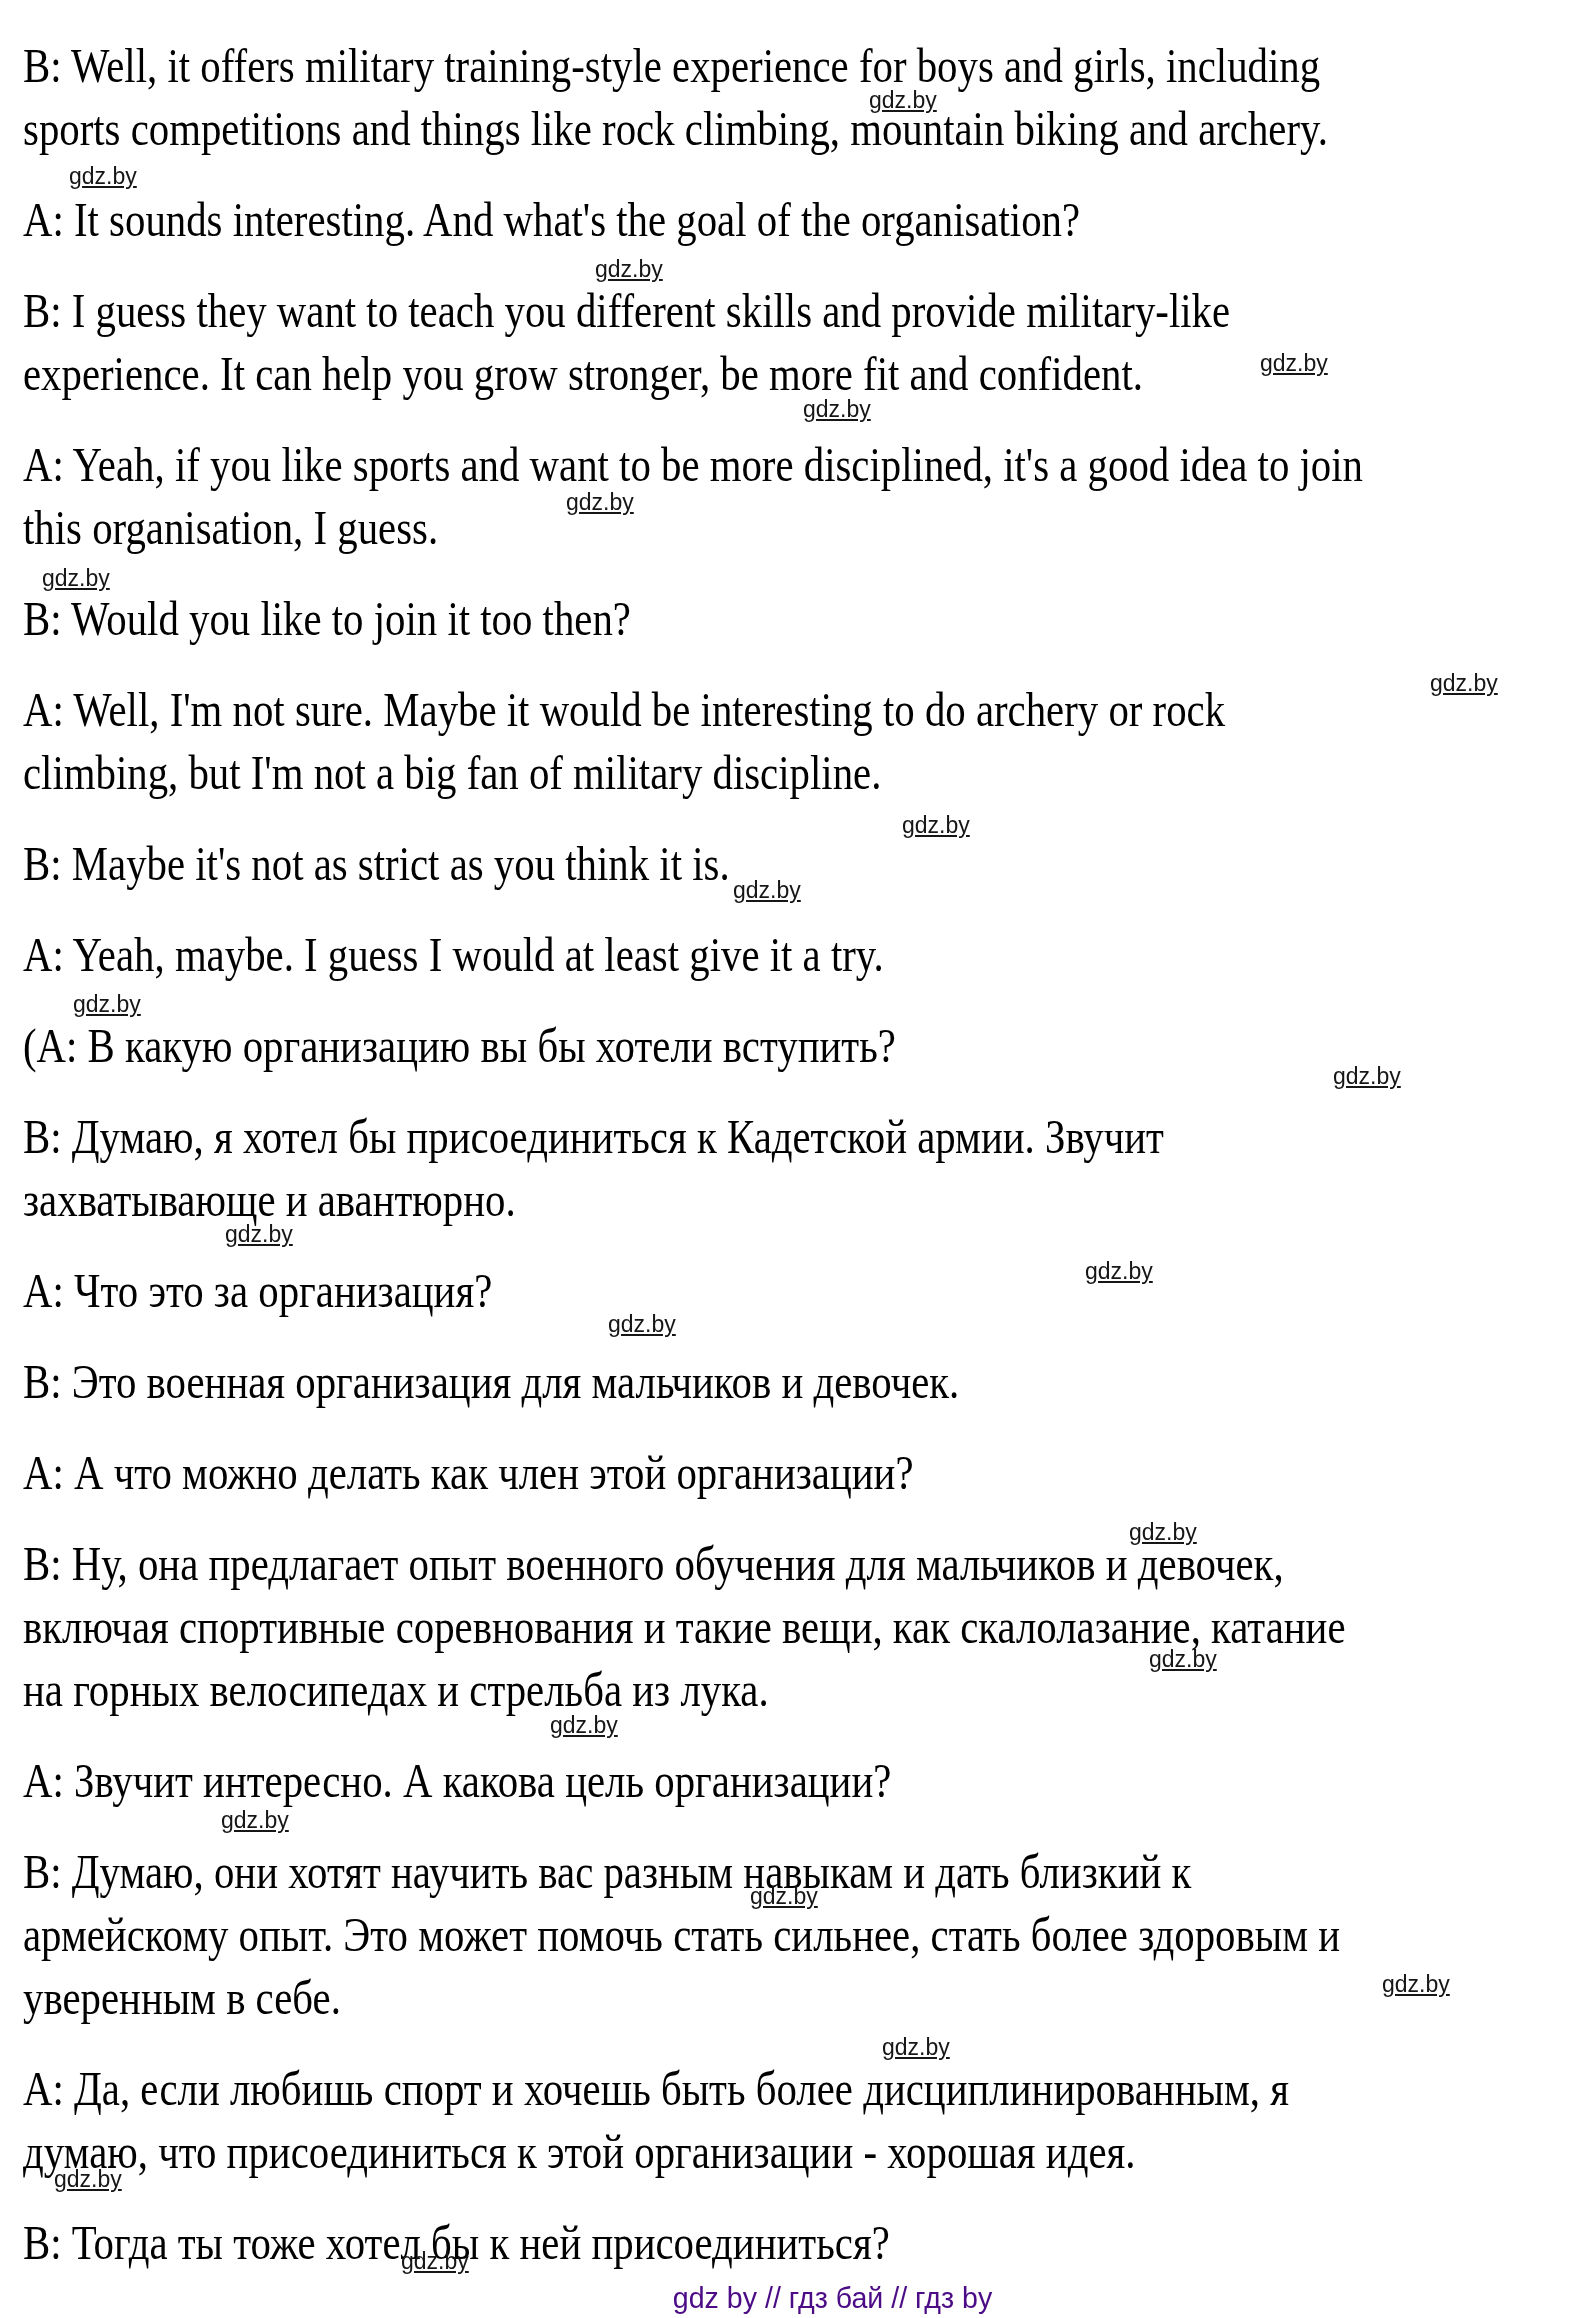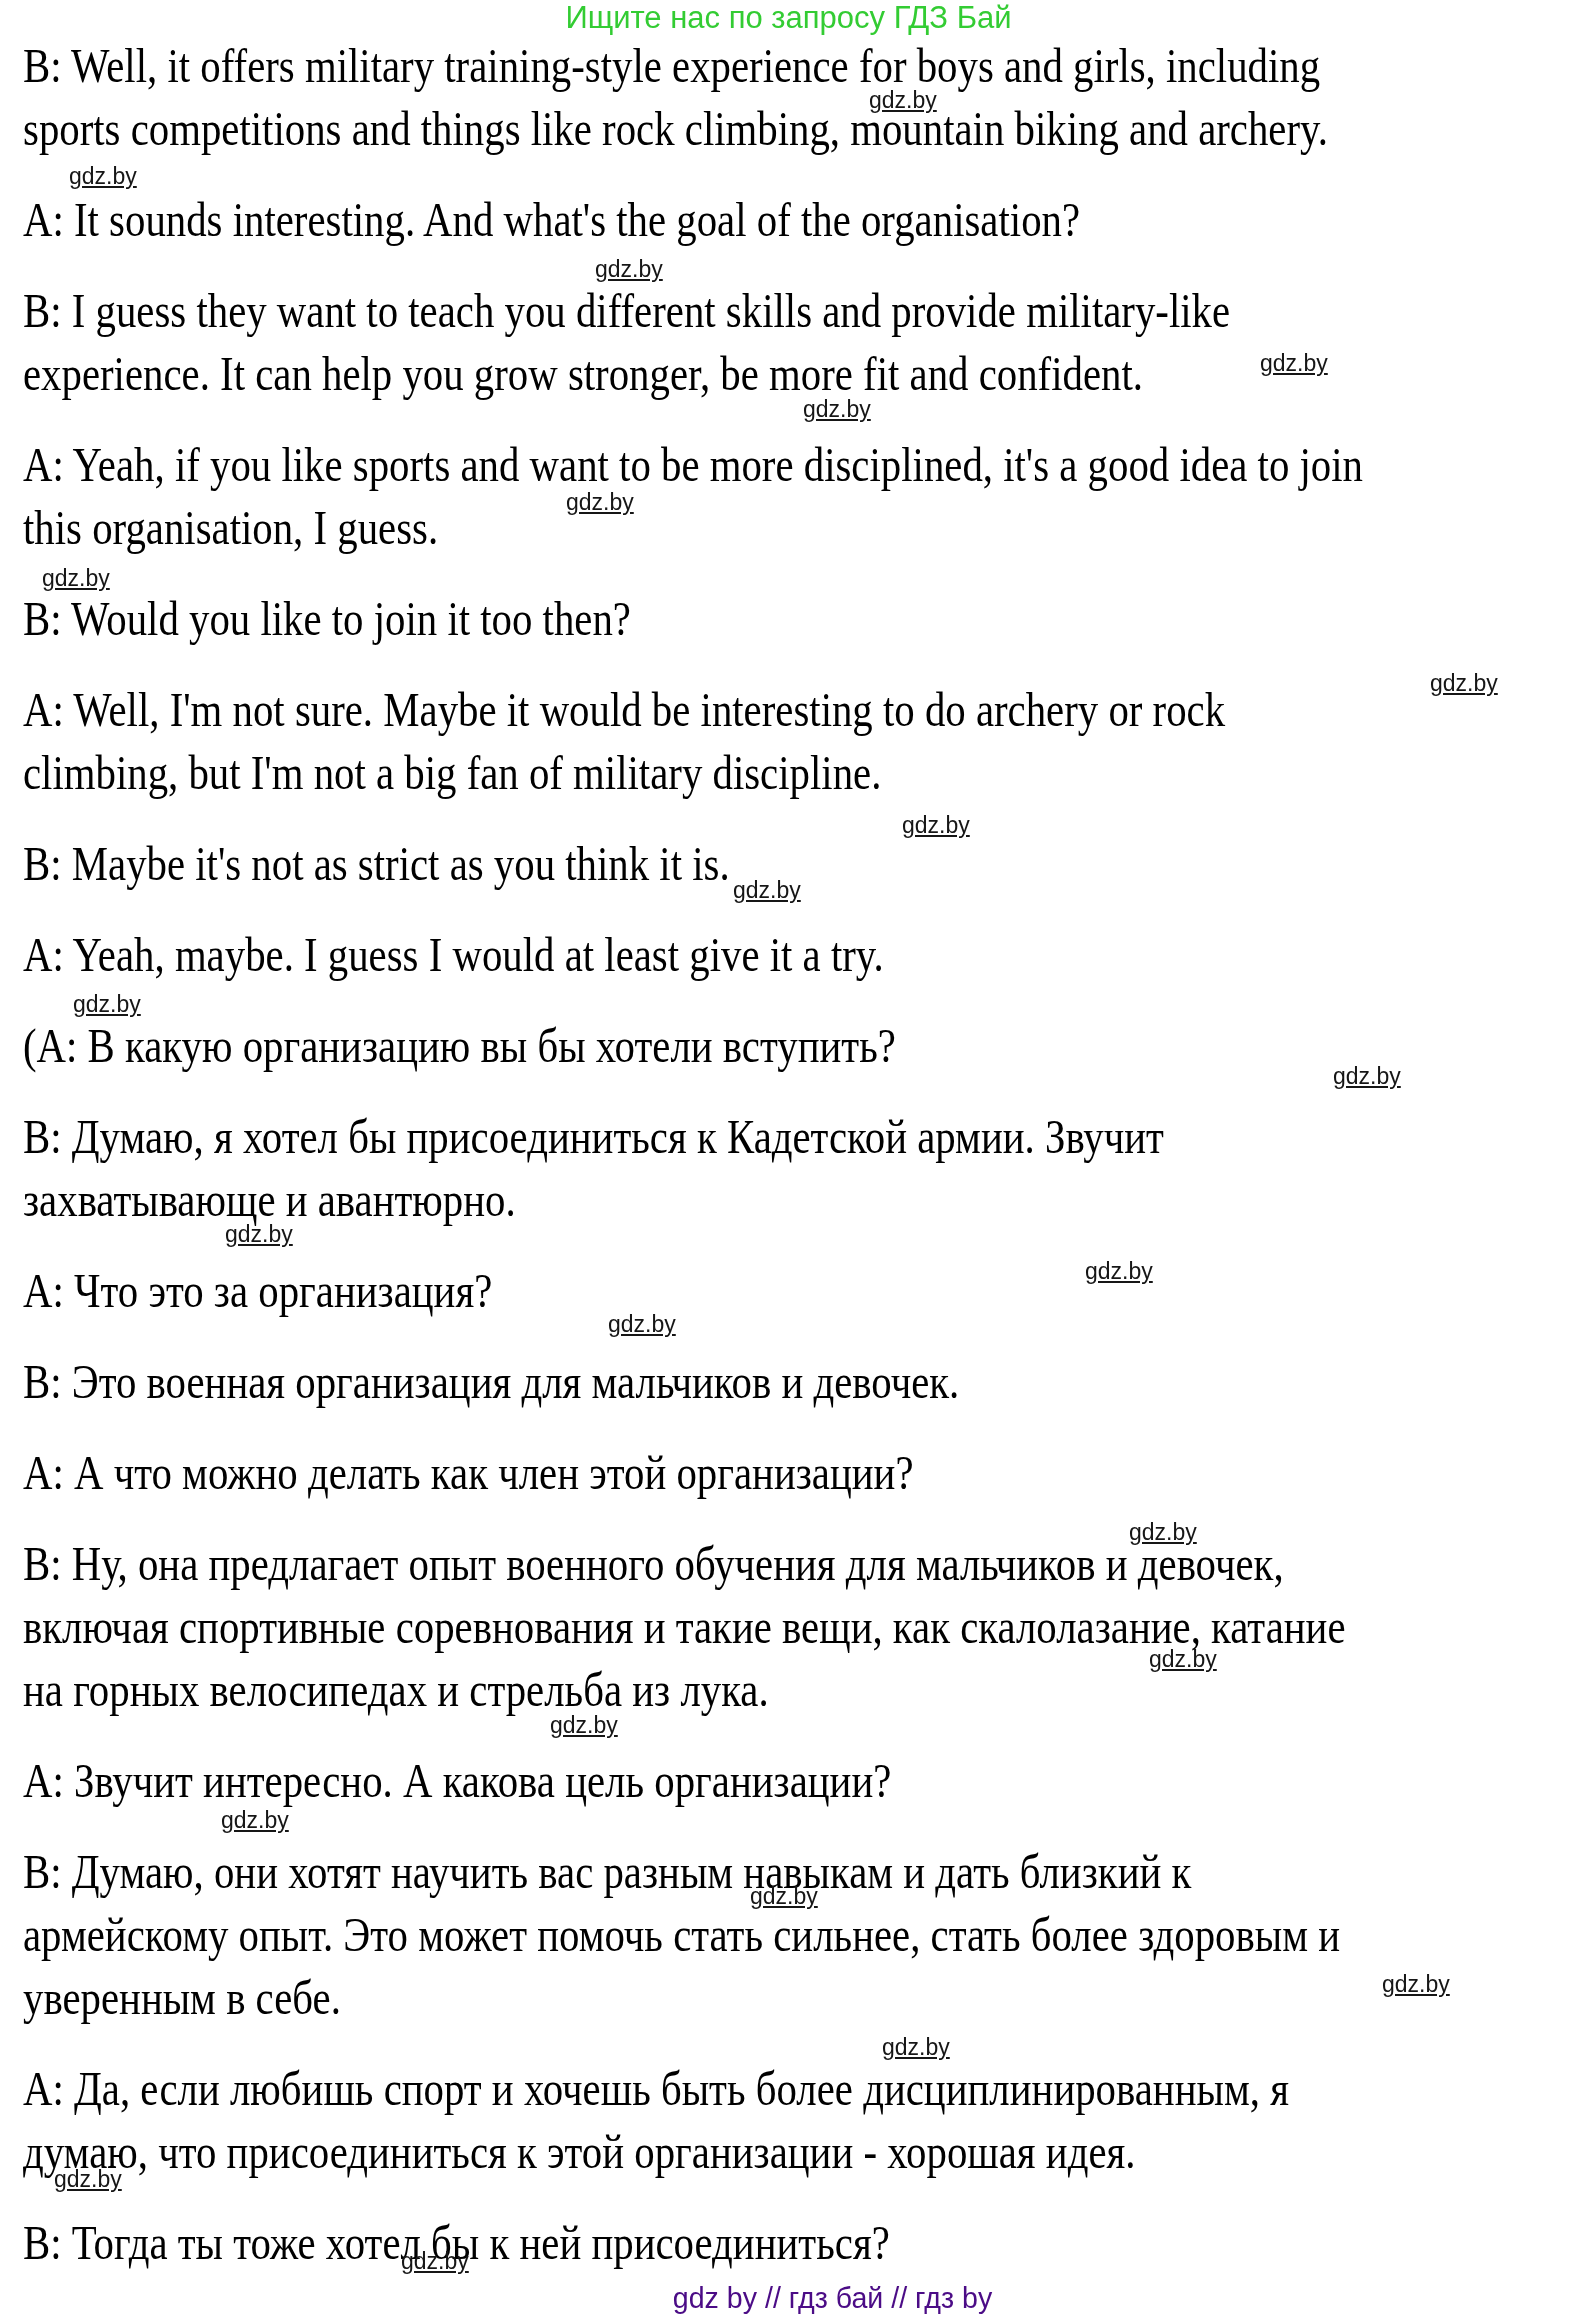--- a/index.html
+++ b/index.html
@@ -56,21 +56,20 @@
     font-size:28.6px;
     line-height:34px;
     white-space:nowrap;
   }
 </style>
 </head>
 <body>
 
 <div class="page">
 
-  <div class="promo" style="color: rgb(51, 204, 51);">Ищите нас по запросу ГДЗ Бай</div>
 
   <div class="text-block">
       <p style="color: rgb(0, 0, 0);"><span class="dline">B: Well, it offers military training-style experience for boys and girls, including</span><br><span class="dline">sports competitions and things like rock climbing, mountain biking and archery.</span></p>
       <p style="color: rgb(0, 0, 0);"><span class="dline">A: It sounds interesting. And what's the goal of the organisation?</span></p>
       <p style="color: rgb(0, 0, 0);"><span class="dline">B: I guess they want to teach you different skills and provide military-like</span><br><span class="dline">experience. It can help you grow stronger, be more fit and confident.</span></p>
       <p style="color: rgb(0, 0, 0);"><span class="dline">A: Yeah, if you like sports and want to be more disciplined, it's a good idea to join</span><br><span class="dline">this organisation, I guess.</span></p>
       <p style="color: rgb(0, 0, 0);"><span class="dline">B: Would you like to join it too then?</span></p>
       <p style="color: rgb(0, 0, 0);"><span class="dline">A: Well, I'm not sure. Maybe it would be interesting to do archery or rock</span><br><span class="dline">climbing, but I'm not a big fan of military discipline.</span></p>
       <p style="color: rgb(0, 0, 0);"><span class="dline">B: Maybe it's not as strict as you think it is.</span></p>
       <p style="color: rgb(0, 0, 0);"><span class="dline">A: Yeah, maybe. I guess I would at least give it a try.</span></p>

